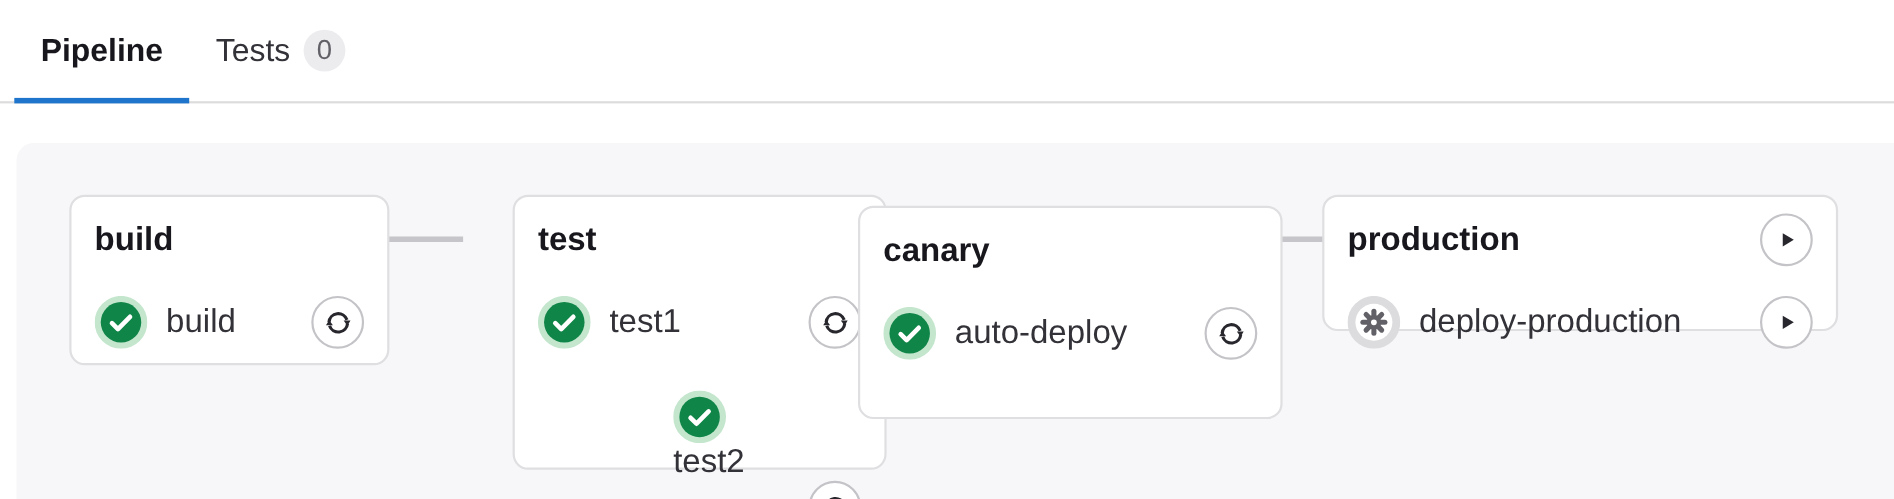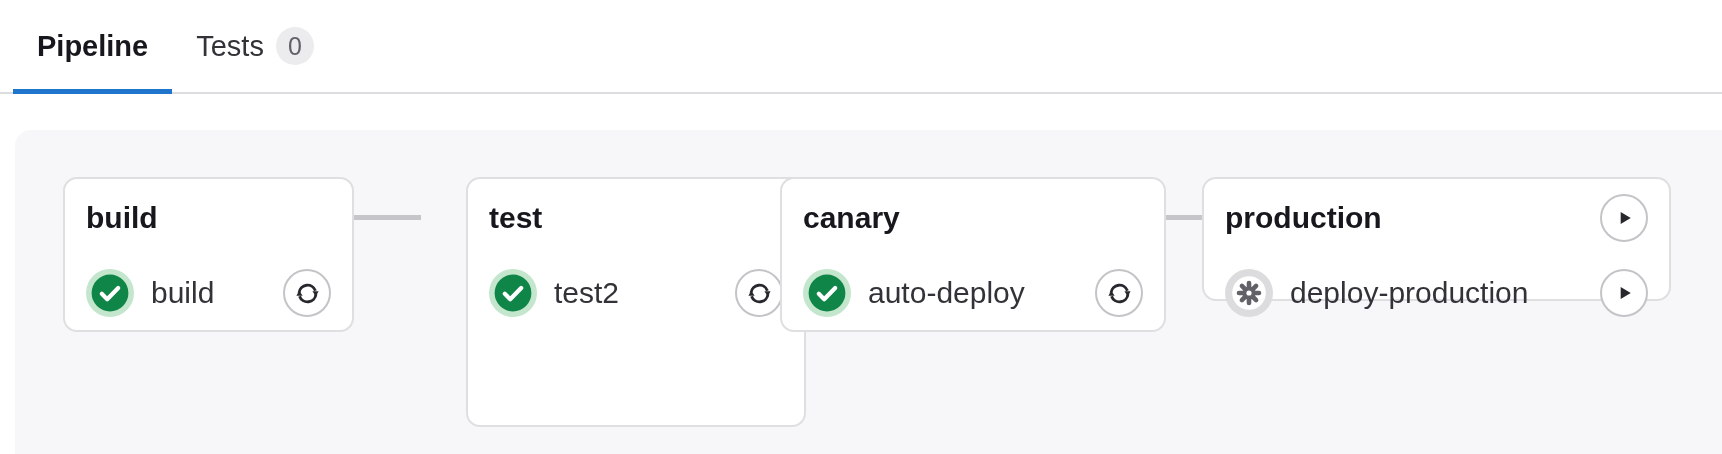--- a/index.html
+++ b/index.html
@@ -75,21 +75,21 @@
 
   .stage {
     position: absolute;
     background: #fff;
     border: 2px solid #dfdfe2;
     border-radius: 14px;
     padding: 15px 21px;
   }
   .s-build      { left: 63px;   top: 177px; width: 291px; height: 155px; }
   .s-test       { left: 420px;  top: 177px; width: 340px; height: 250px; margin-left: 46px; }
-  .s-canary     { left: 780px;  top: 177px; width: 386px; height: 155px; }
+  .s-canary     { left: 780px;  top: 187px; width: 386px; height: 194px; }
   .s-production { left: 1202px; top: 177px; width: 469px; height: 124px; }
 
   .stage-header {
     height: 48px;
     display: flex;
     align-items: center;
     justify-content: space-between;
   }
   .stage-title {
     font-size: 30px;
@@ -200,20 +200,31 @@
   </section>
 
   <section class="stage s-test">
     <div class="stage-header">
       <span class="stage-title">test</span>
     </div>
     <div class="job-row">
       <svg class="ci-icon" viewBox="0 0 24 24">
           <use href="#icon-success"></use>
         </svg>
+      <a class="job-name">test1</a>
+      <button class="action-btn">
+        <svg width="27" height="27" viewBox="0 0 16 16">
+            <use href="#icon-retry"></use>
+          </svg>
+      </button>
+    </div>
+    <div class="job-row">
+      <svg class="ci-icon" viewBox="0 0 24 24">
+          <use href="#icon-success"></use>
+        </svg>
       <a class="job-name">test2</a>
       <button class="action-btn">
         <svg width="27" height="27" viewBox="0 0 16 16">
             <use href="#icon-retry"></use>
           </svg>
       </button>
     </div>
   </section>
 
   <section class="stage s-canary">

